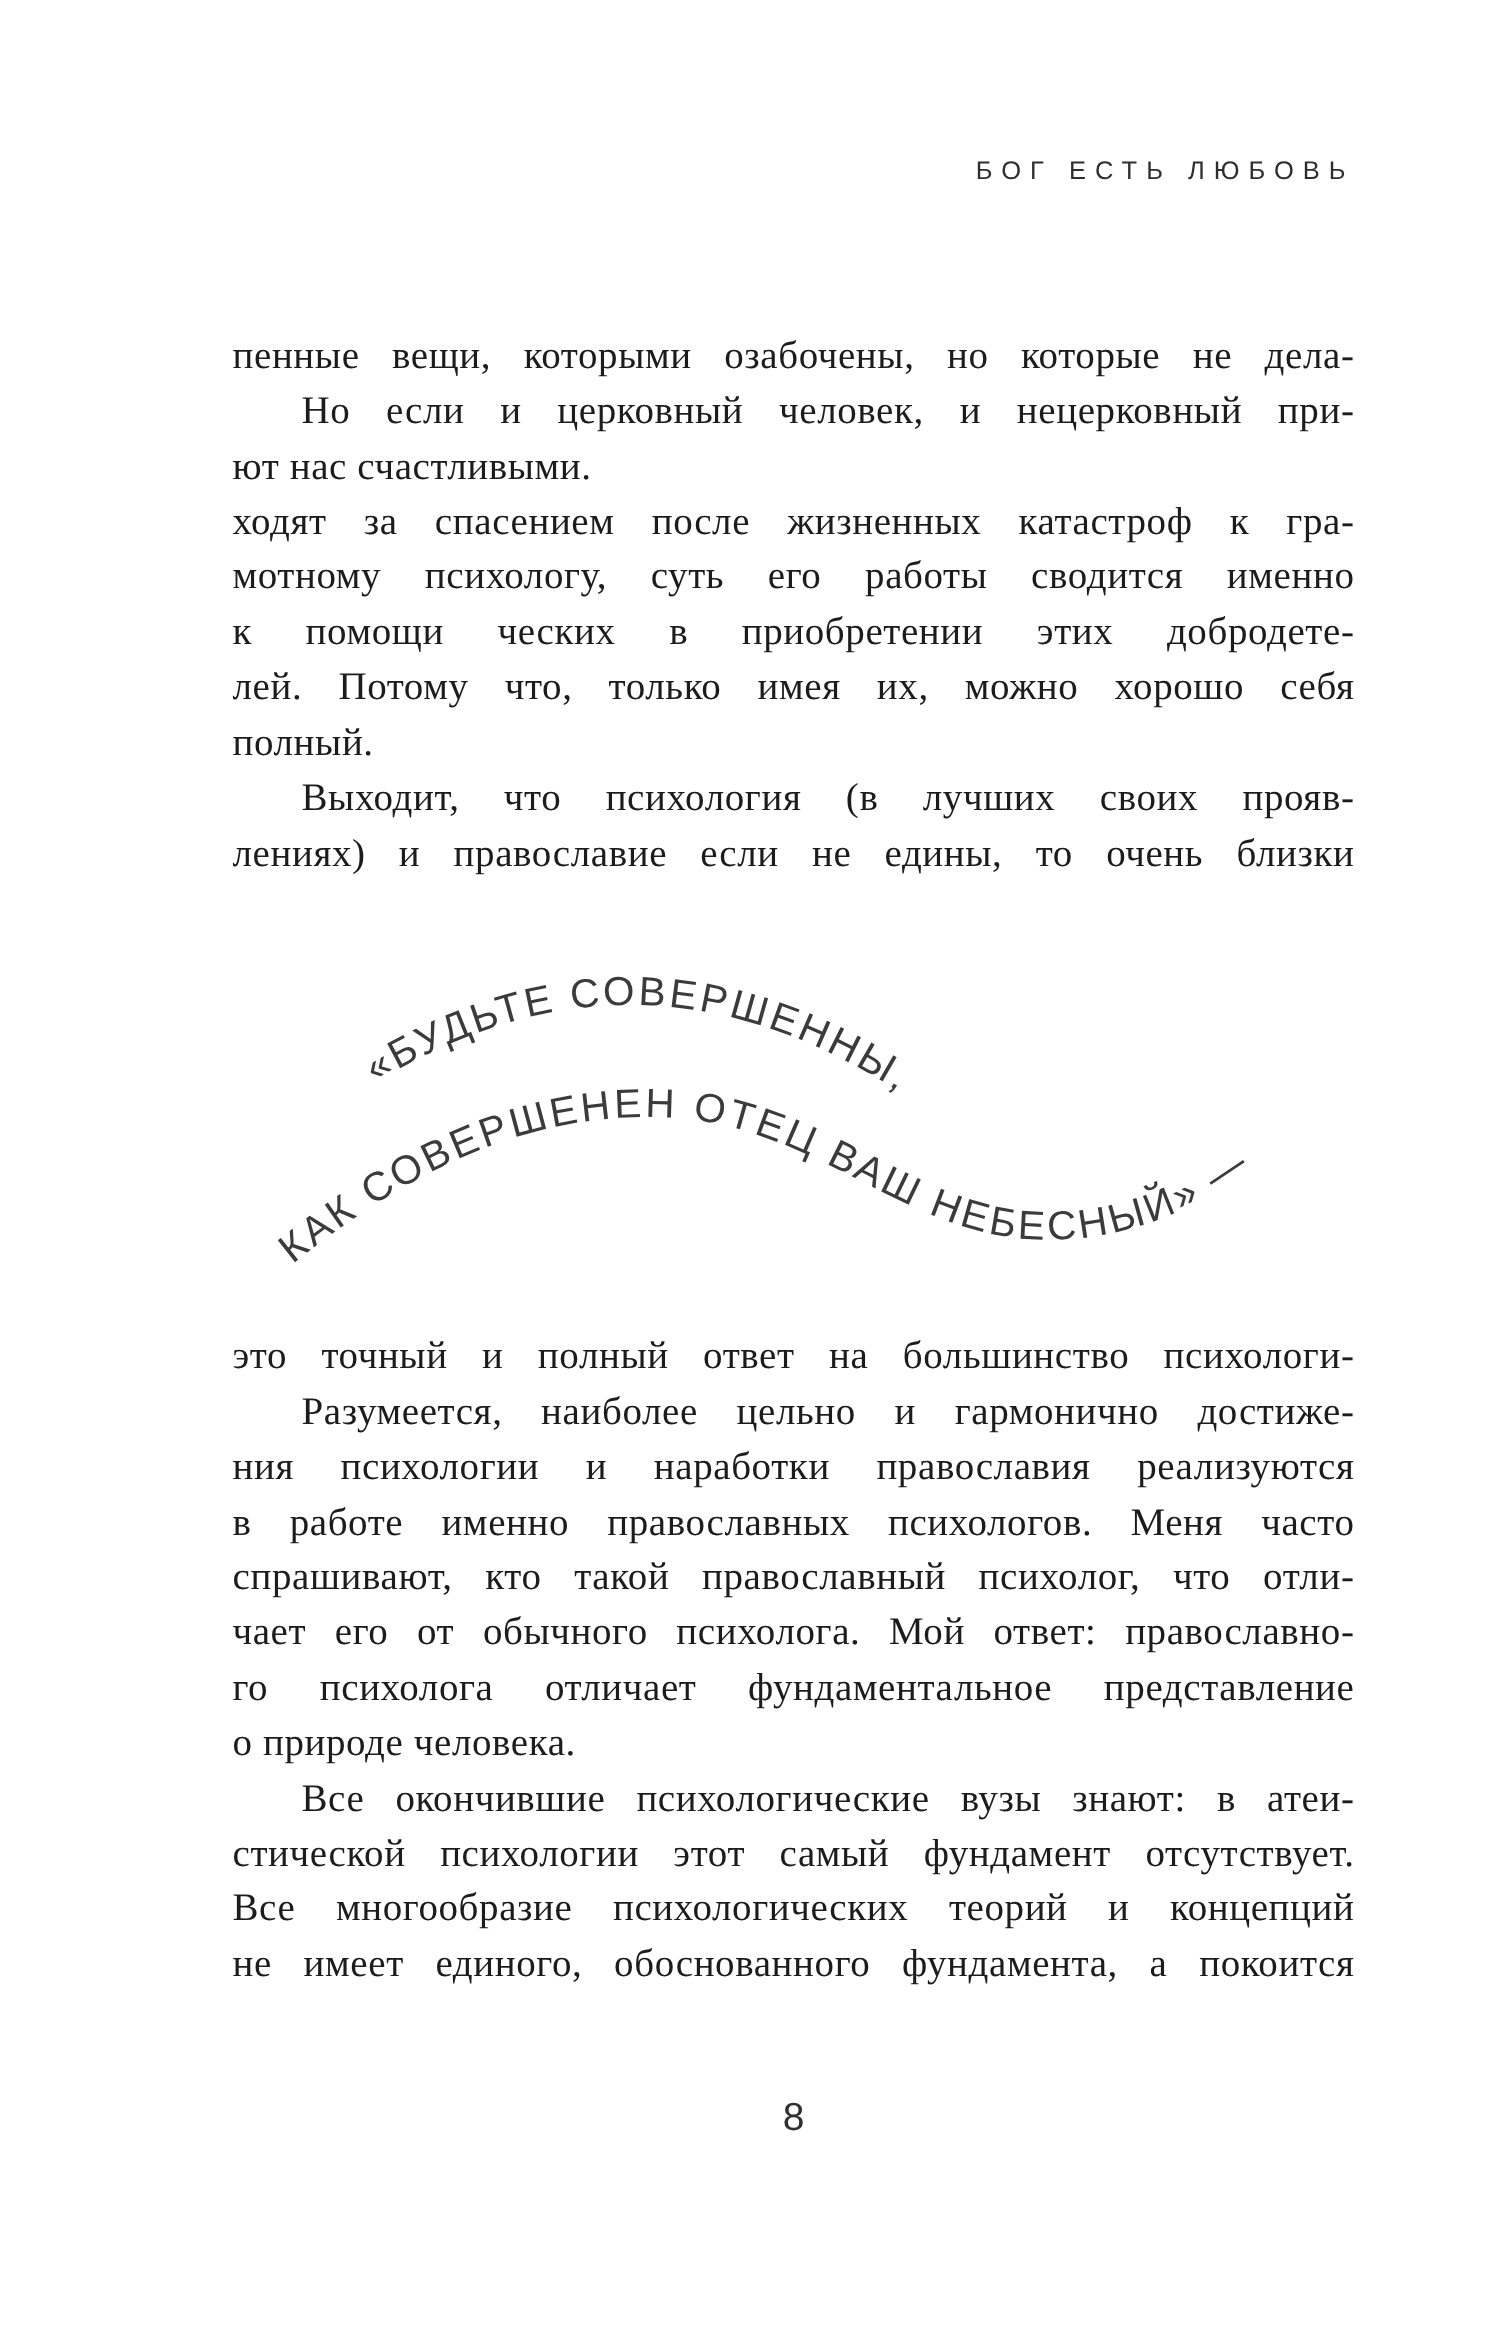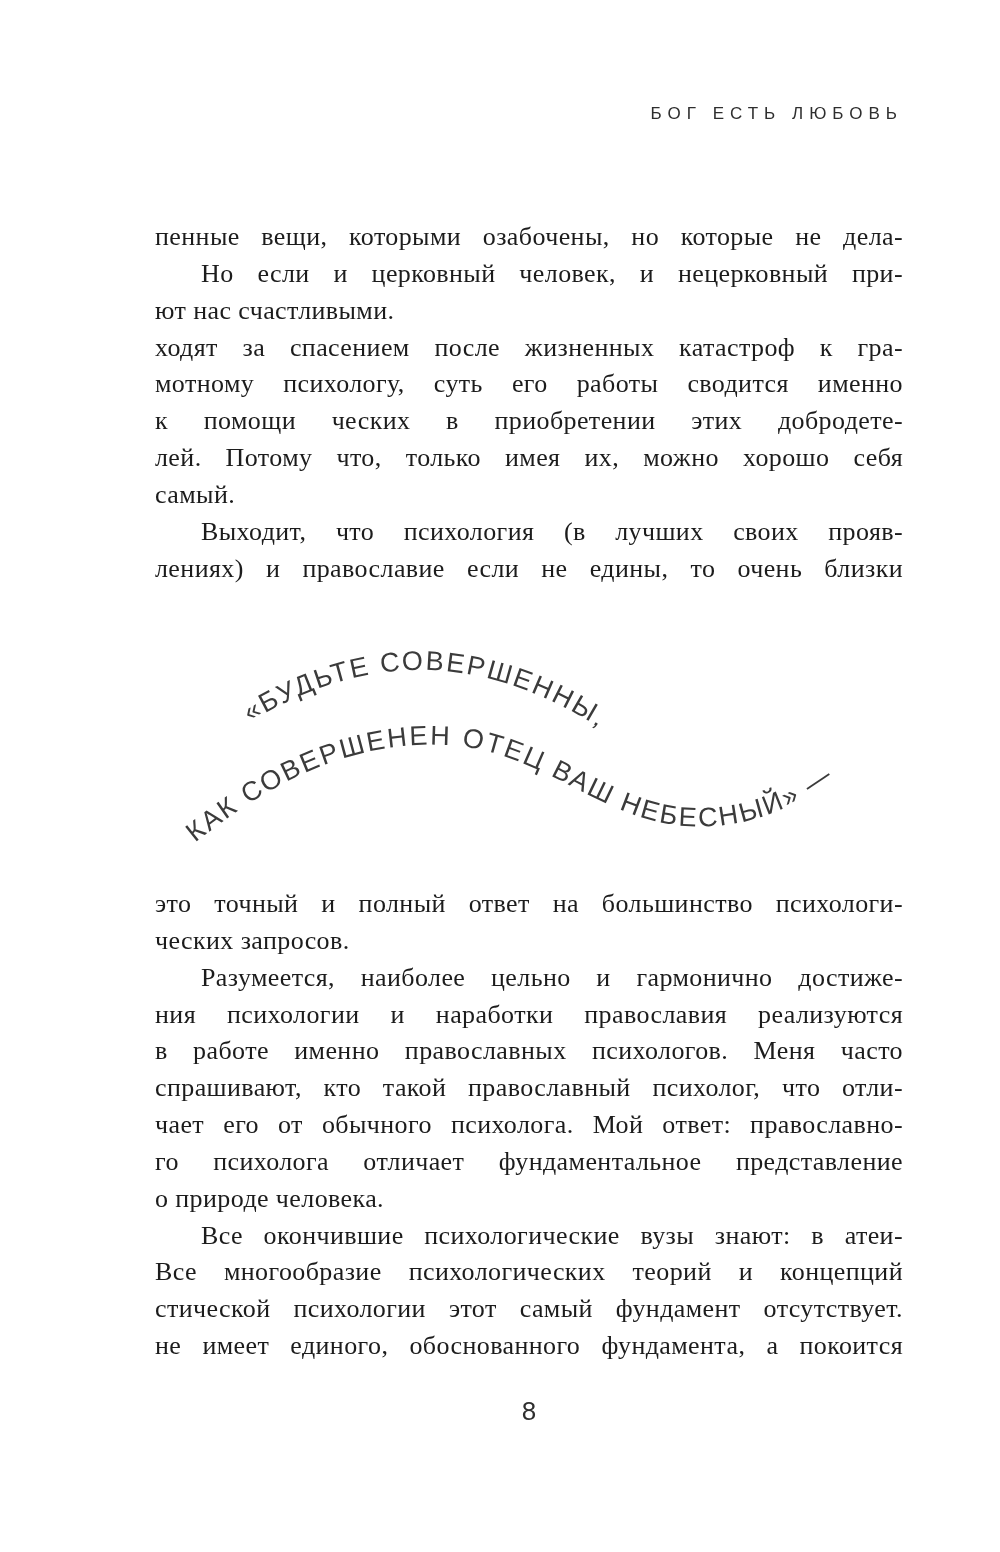--- a/index.html
+++ b/index.html
@@ -68,21 +68,21 @@
 <div class="running-title">БОГ ЕСТЬ ЛЮБОВЬ</div>
 
 <div class="body-block" id="body-block-1">
     <div class="line">пенные вещи, которыми озабочены, но которые не дела-</div>
     <div class="line indent">Но если и церковный человек, и нецерковный при-</div>
     <div class="line end">ют нас счастливыми.</div>
     <div class="line">ходят за спасением после жизненных катастроф к гра-</div>
     <div class="line">мотному психологу, суть его работы сводится именно</div>
     <div class="line">к помощи ческих в приобретении этих добродете-</div>
     <div class="line">лей. Потому что, только имея их, можно хорошо себя</div>
-    <div class="line end">самый.</div>
+    <div class="line end">полный.</div>
     <div class="line indent">Выходит, что психология (в лучших своих прояв-</div>
     <div class="line">лениях) и православие если не едины, то очень близки</div>
   </div>
 
 <div class="curve-wrap">
   <svg width="820" height="260" viewBox="0 0 820 260" xmlns="http://www.w3.org/2000/svg">
     <defs>
       <path id="arc-line-1" d="M 100 94 Q 270 -10 440 94 Q 480 120 520 150" fill="none"></path>
       <path id="arc-line-2" d="M 45 215 C 125 150, 205 113, 295 117 C 390 121, 450 192, 535 198 C 595 202, 645 180, 685 150 C 715 128, 750 103, 795 75" fill="none"></path>
     </defs>
@@ -90,27 +90,26 @@
       <textPath href="#arc-line-1" startOffset="0">«БУДЬТЕ СОВЕРШЕННЫ,</textPath>
     </text>
     <text class="curve-text">
       <textPath href="#arc-line-2" startOffset="0">КАК СОВЕРШЕНЕН ОТЕЦ ВАШ НЕБЕСНЫЙ» —</textPath>
     </text>
   </svg>
 </div>
 
 <div class="body-block" id="body-block-2">
     <div class="line">это точный и полный ответ на большинство психологи-</div>
-    <div class="line end">ческих запросов.</div>
     <div class="line indent">Разумеется, наиболее цельно и гармонично достиже-</div>
     <div class="line">ния психологии и наработки православия реализуются</div>
     <div class="line">в работе именно православных психологов. Меня часто</div>
     <div class="line">спрашивают, кто такой православный психолог, что отли-</div>
     <div class="line">чает его от обычного психолога. Мой ответ: православно-</div>
     <div class="line">го психолога отличает фундаментальное представление</div>
     <div class="line end">о природе человека.</div>
     <div class="line indent">Все окончившие психологические вузы знают: в атеи-</div>
+    <div class="line">стической психологии этот самый фундамент отсутствует.</div>
     <div class="line">Все многообразие психологических теорий и концепций</div>
-    <div class="line">стической психологии этот самый фундамент отсутствует.</div>
     <div class="line">не имеет единого, обоснованного фундамента, а покоится</div>
   </div>
 
 <div class="folio">8</div>
 
 </body></html>

